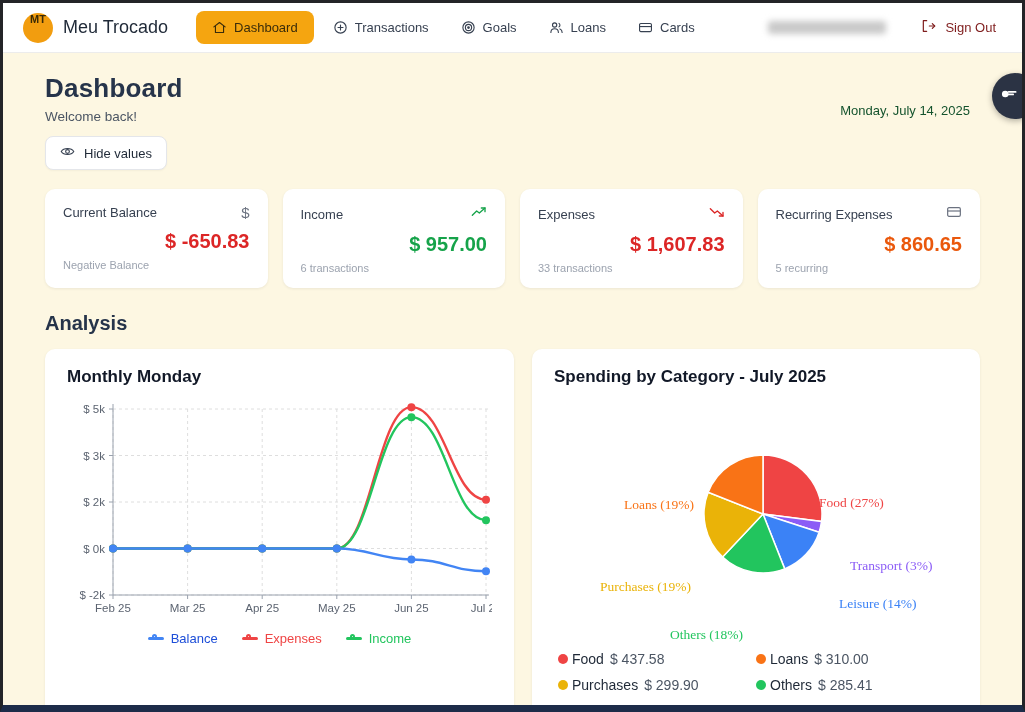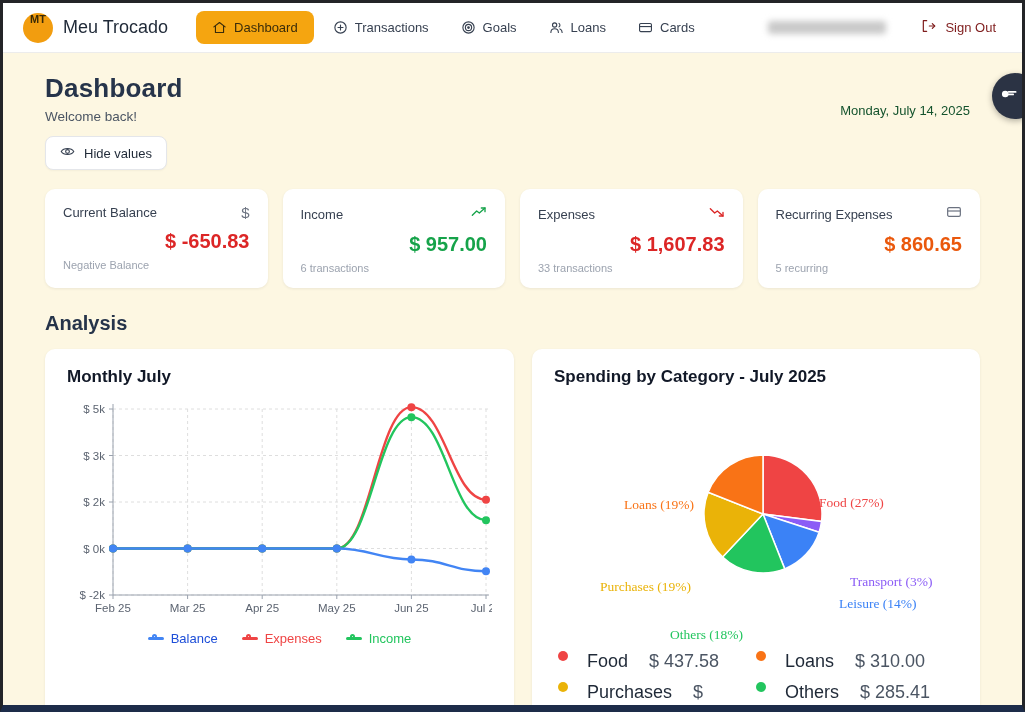--- a/index.html
+++ b/index.html
@@ -57,26 +57,26 @@
   .lg-item { display:flex; align-items:center; gap:7px; cursor:pointer; }
   .lg-marker { position:relative; width:16px; height:3px; border-radius:2px; }
   .lg-ring { position:absolute; left:4px; top:-3px; width:5px; height:5px; border-radius:50%;
     border:2px solid; background:#fff; }
   
   .pie-area { position:relative; height:252px; margin-top:4px;font-family:Liberation Serif, serif; }
   .pie-svg { position:absolute; left:148px; top:62px; }
   .pie-label { position:absolute; font-size:13.5px; white-space:nowrap; }
   .pl-loans { left:70px;  top:106px; }
   .pl-food { left:265px; top:104px; }
-  .pl-transport { left:296px; top:167px;margin-top:16px; }
+  .pl-transport { left:296px; top:167px; }
   .pl-leisure { left:273px; top:205px;margin-left:12px; }
   .pl-purchases { left:46px;  top:188px; }
   .pl-others { left:116px; top:236px; }
   .pie-legend { margin-top:8px; display:grid; grid-template-columns:1fr 1fr; row-gap:10px; padding:0 4px; }
-  .pleg-item { display:flex; align-items:flex-start; gap:19px; font-size:18px; }
+  .pleg-item { display:flex; align-items:center; gap:4px; font-size:14px; }
   .pleg-dot { width:10px; height:10px; border-radius:50%; flex:0 0 auto; }
   .pleg-name { color:#1f2937; }
   .pleg-amt { color:#4b5563; margin-left:2px; }
 </style>
 </head>
 <body>
 
 <div class="window">
 
   <div class="navbar">
@@ -235,21 +235,21 @@
         <div class="sum-value" style="color: rgb(234, 88, 12);">$ 860.65</div>
         <div class="sum-sub">5 recurring</div>
       </div>
     </div>
 
     <div class="analysis-title">Analysis</div>
 
     <div class="charts-row">
 
       <div class="chart-card">
-        <div class="chart-title">Monthly July</div>
+        <div class="chart-title">Monthly Monday</div>
         <div class="line-wrap">
           <svg id="line-svg" width="425" height="228" viewBox="0 0 425 228">
               <line x1="46" y1="14" x2="422" y2="14" stroke="#dedede" stroke-dasharray="3,3"></line>
               <line x1="46" y1="60.5" x2="422" y2="60.5" stroke="#dedede" stroke-dasharray="3,3"></line>
               <line x1="46" y1="107" x2="422" y2="107" stroke="#dedede" stroke-dasharray="3,3"></line>
               <line x1="46" y1="153.5" x2="422" y2="153.5" stroke="#dedede" stroke-dasharray="3,3"></line>
               <line x1="46" y1="200" x2="422" y2="200" stroke="#dedede" stroke-dasharray="3,3"></line>
               <line x1="46" y1="14" x2="46" y2="200" stroke="#dedede" stroke-dasharray="3,3"></line>
               <line x1="120.6" y1="14" x2="120.6" y2="200" stroke="#dedede" stroke-dasharray="3,3"></line>
               <line x1="195.2" y1="14" x2="195.2" y2="200" stroke="#dedede" stroke-dasharray="3,3"></line>

